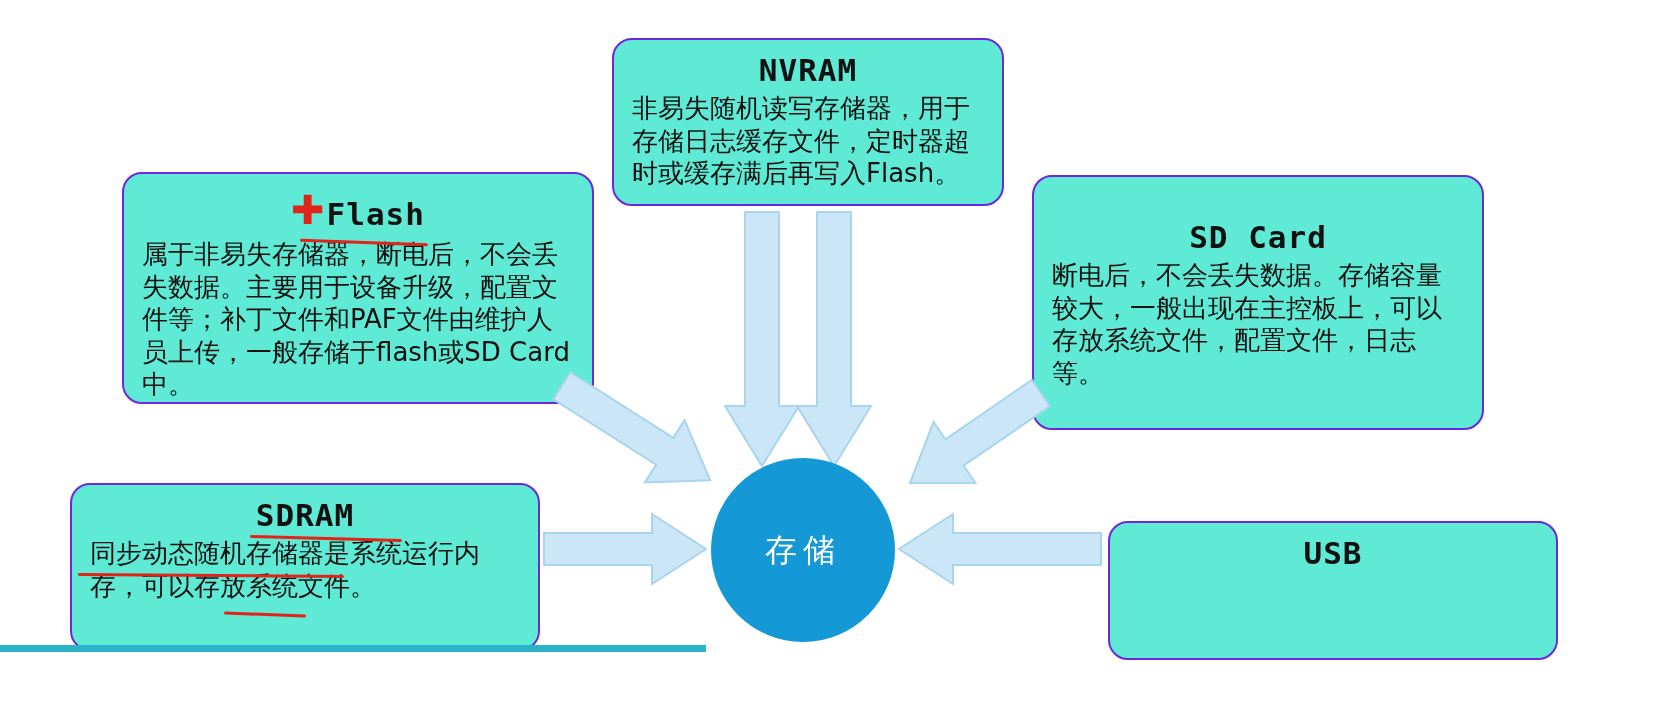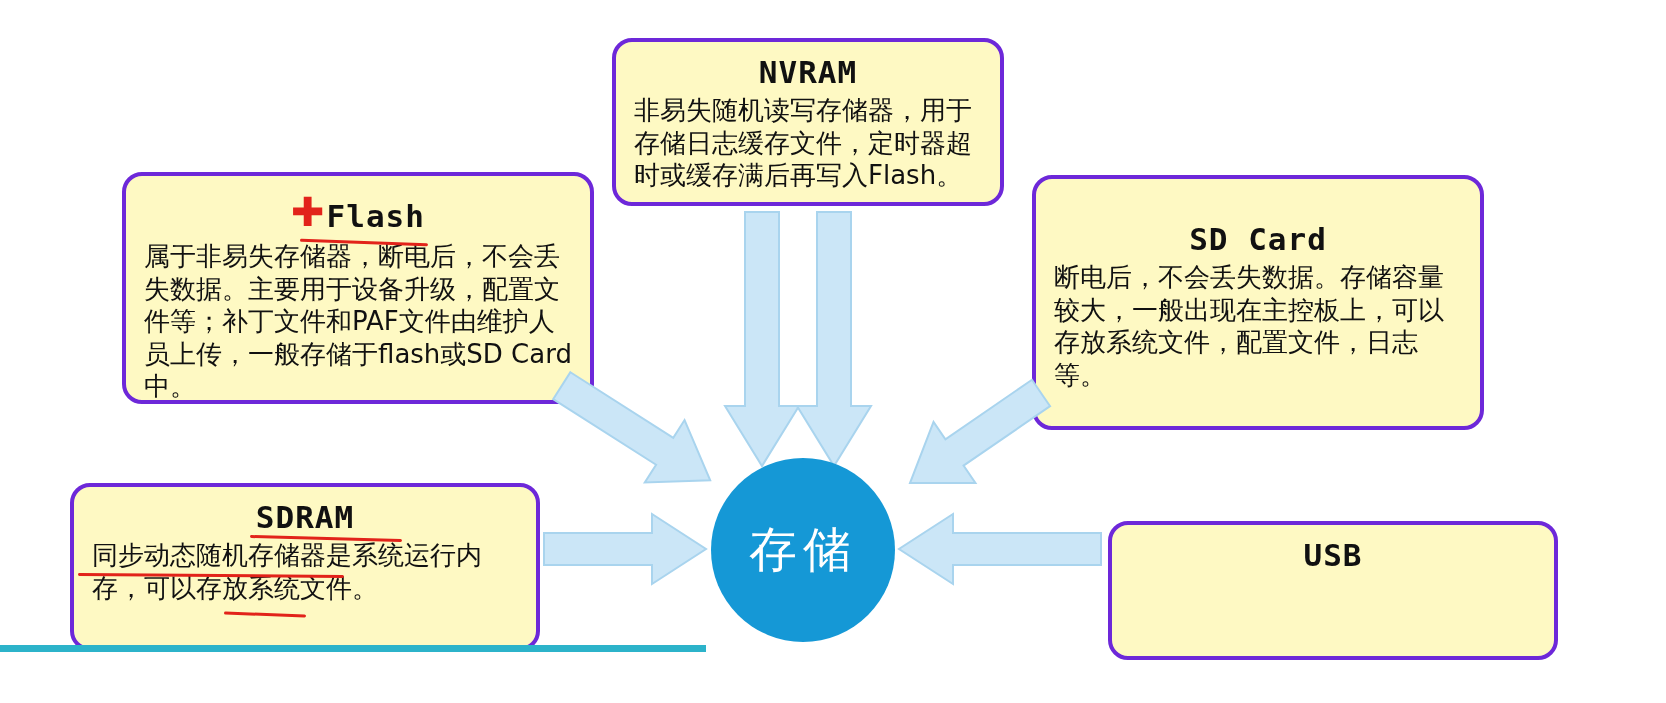--- a/index.html
+++ b/index.html
@@ -10,22 +10,22 @@
   }
   .canvas {
     position: relative;
     width: 1666px;
     height: 703px;
     background: #ffffff;
     overflow: hidden;
   }
   .box {
     position: absolute;
-    background: #fef9c3;
-    border: 4px solid #6d28d9;
+    background: #5eead4;
+    border: 2px solid #6d28d9;
     border-radius: 20px;
     box-sizing: border-box;
     color: #1a1a1a;
   }
   .box-title {
     text-align: center;
     font-family: "DejaVu Sans Mono", "Liberation Mono", monospace;
     font-size: 31px;
     font-weight: 600;
     color: #111111;
@@ -57,21 +57,21 @@
     top: 458px;
     width: 184px;
     height: 184px;
     border-radius: 50%;
     background: #1598d6;
     color: #ffffff;
     display: flex;
     flex-direction: column;
     align-items: center;
     justify-content: center;
-    font-size: 48px;
+    font-size: 32px;
     letter-spacing: 6px;
     line-height: 1.45;
     z-index: 5;
     font-weight: 500;
   }
   .arrow {
     position: absolute;
     z-index: 2;
   }
   .arrow polygon {

